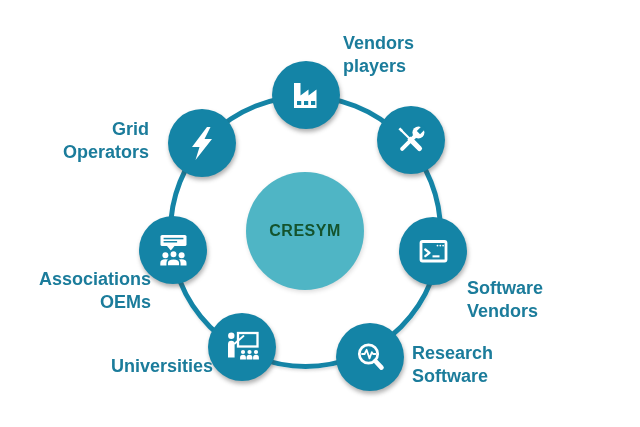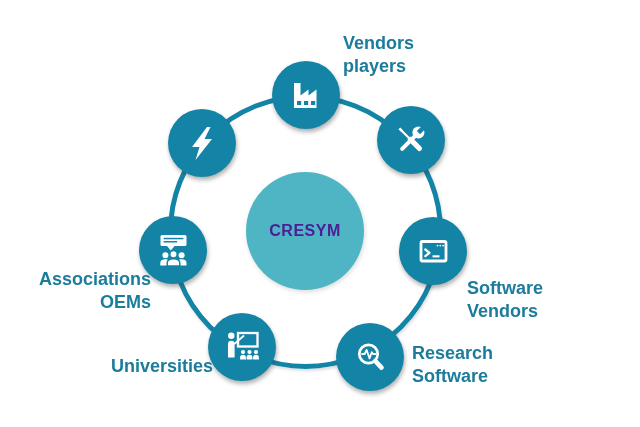--- a/index.html
+++ b/index.html
@@ -15,21 +15,21 @@
     box-sizing:border-box;
     box-shadow:1px 2px 3px rgba(60,60,60,.18);
   }
   .center-circle{
     position:absolute;left:246px;top:172px;width:118px;height:118px;
     border-radius:50%;background:var(--center-fill,#4FB5C5);
     display:flex;align-items:center;justify-content:center;
     box-shadow:1px 2px 4px rgba(60,60,60,.18);
   }
   .center-label{
-    color:#4c1d95;font-weight:bold;font-size:16px;letter-spacing:.5px;
+    color:#14532d;font-weight:bold;font-size:16px;letter-spacing:.5px;
   }
   .node{
     position:absolute;width:68px;height:68px;border-radius:50%;
     background:var(--node-fill,#1484A6);
     display:flex;align-items:center;justify-content:center;
     box-shadow:1px 3px 4px rgba(60,60,60,.40);
     color:#fff;
   }
   .node svg{width:40px;height:40px;display:block;}
   .cut{fill:var(--node-fill,#1484A6);}
@@ -159,14 +159,16 @@
   <div class="lbl" id="l-assoc">Associations
 OEMs</div>
 
   <div class="node" id="n-grid">
     <span>
       <svg viewBox="0 0 40 40">
         <path d="M25 4 L10 24 H17.5 L13.5 37 L30 16 H22.5 L28.5 4 Z" fill="currentColor"></path>
       </svg>
     </span>
   </div>
+  <div class="lbl" id="l-grid">Grid
+Operators</div>
 
 </div>
 
 </body></html>

